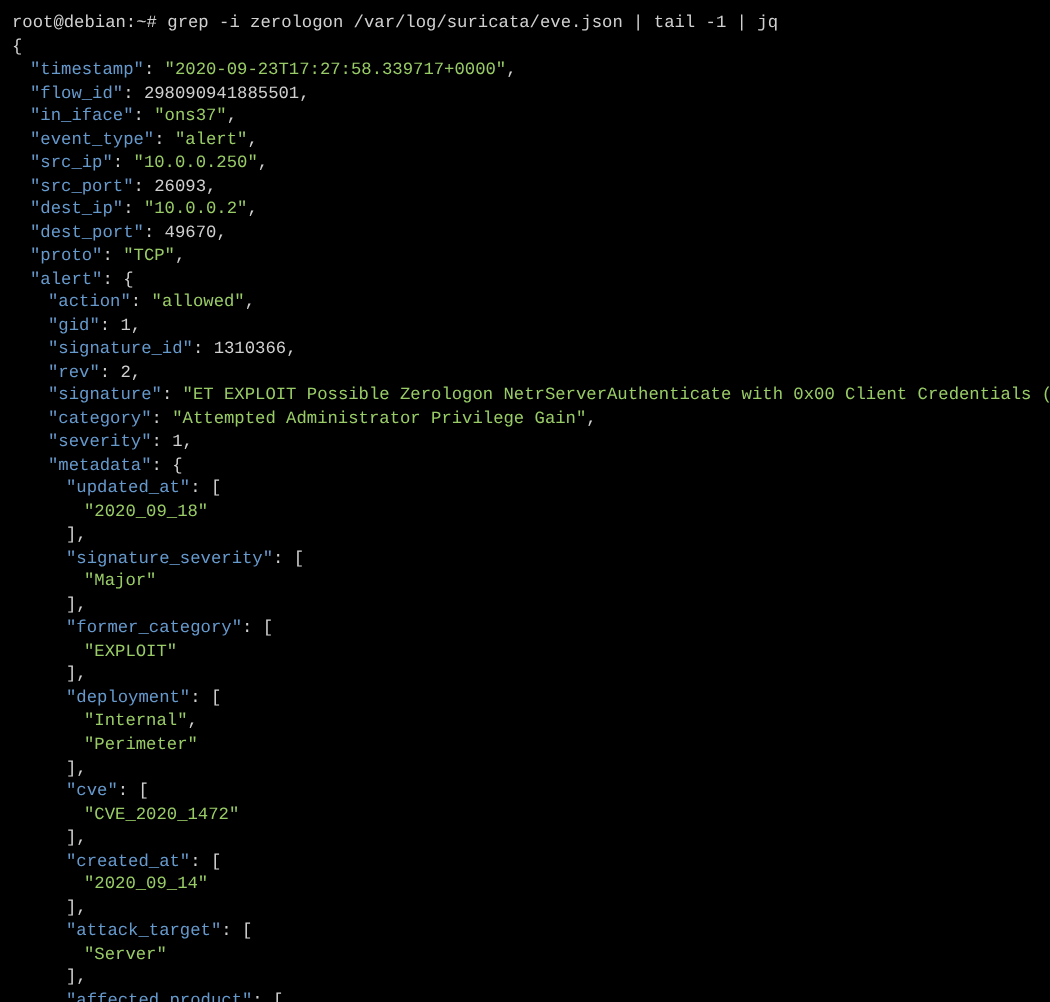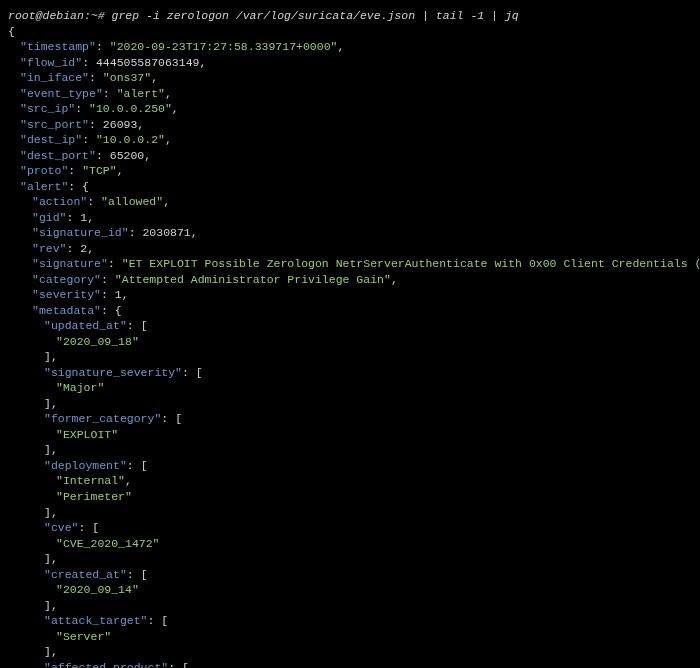--- a/index.html
+++ b/index.html
@@ -8,21 +8,20 @@
       background: #000000;
       color: #d0d0d0;
       font-family: 'Consolas', 'Monaco', 'Courier New', monospace;
       font-size: 11.5px;
       line-height: 1.35;
       width: 700px;
       box-sizing: border-box;
     }
     .prompt {
       color: #d0d0d0;
-      font-style: italic;
     }
     .brace, .bracket, .comma {
       color: #d0d0d0;
     }
     .key {
       color: #6699cc;
     }
     .string {
       color: #99cc66;
     }
@@ -40,32 +39,32 @@
   </style>
 </head>
 <body>
 
 <div>
 
 <div class="line"><span class="prompt">root@debian:~# grep -i zerologon /var/log/suricata/eve.json | tail -1 | jq</span></div>
 
 <div class="line i0"><span class="brace">{</span></div>
 <div class="line i1"><span class="key">"timestamp"</span><span class="brace">: </span><span class="string">"2020-09-23T17:27:58.339717+0000"</span><span class="comma">,</span></div>
-<div class="line i1"><span class="key">"flow_id"</span><span class="brace">: </span><span class="number">444505587063149</span><span class="comma">,</span></div>
+<div class="line i1"><span class="key">"flow_id"</span><span class="brace">: </span><span class="number">298090941885501</span><span class="comma">,</span></div>
 <div class="line i1"><span class="key">"in_iface"</span><span class="brace">: </span><span class="string">"ons37"</span><span class="comma">,</span></div>
 <div class="line i1"><span class="key">"event_type"</span><span class="brace">: </span><span class="string">"alert"</span><span class="comma">,</span></div>
 <div class="line i1"><span class="key">"src_ip"</span><span class="brace">: </span><span class="string">"10.0.0.250"</span><span class="comma">,</span></div>
 <div class="line i1"><span class="key">"src_port"</span><span class="brace">: </span><span class="number">26093</span><span class="comma">,</span></div>
 <div class="line i1"><span class="key">"dest_ip"</span><span class="brace">: </span><span class="string">"10.0.0.2"</span><span class="comma">,</span></div>
-<div class="line i1"><span class="key">"dest_port"</span><span class="brace">: </span><span class="number">65200</span><span class="comma">,</span></div>
+<div class="line i1"><span class="key">"dest_port"</span><span class="brace">: </span><span class="number">49670</span><span class="comma">,</span></div>
 <div class="line i1"><span class="key">"proto"</span><span class="brace">: </span><span class="string">"TCP"</span><span class="comma">,</span></div>
 <div class="line i1"><span class="key">"alert"</span><span class="brace">: {</span></div>
 <div class="line i2"><span class="key">"action"</span><span class="brace">: </span><span class="string">"allowed"</span><span class="comma">,</span></div>
 <div class="line i2"><span class="key">"gid"</span><span class="brace">: </span><span class="number">1</span><span class="comma">,</span></div>
-<div class="line i2"><span class="key">"signature_id"</span><span class="brace">: </span><span class="number">2030871</span><span class="comma">,</span></div>
+<div class="line i2"><span class="key">"signature_id"</span><span class="brace">: </span><span class="number">1310366</span><span class="comma">,</span></div>
 <div class="line i2"><span class="key">"rev"</span><span class="brace">: </span><span class="number">2</span><span class="comma">,</span></div>
 <div class="line i2"><span class="key">"signature"</span><span class="brace">: </span><span class="string">"ET EXPLOIT Possible Zerologon NetrServerAuthenticate with 0x00 Client Credentials (CVE-2020-1472)"</span></div>
 <div class="line i2"><span class="key">"category"</span><span class="brace">: </span><span class="string">"Attempted Administrator Privilege Gain"</span><span class="comma">,</span></div>
 <div class="line i2"><span class="key">"severity"</span><span class="brace">: </span><span class="number">1</span><span class="comma">,</span></div>
 <div class="line i2"><span class="key">"metadata"</span><span class="brace">: {</span></div>
 <div class="line i3"><span class="key">"updated_at"</span><span class="brace">: [</span></div>
 <div class="line i4"><span class="string">"2020_09_18"</span></div>
 <div class="line i3"><span class="bracket">],</span></div>
 <div class="line i3"><span class="key">"signature_severity"</span><span class="brace">: [</span></div>
 <div class="line i4"><span class="string">"Major"</span></div>

